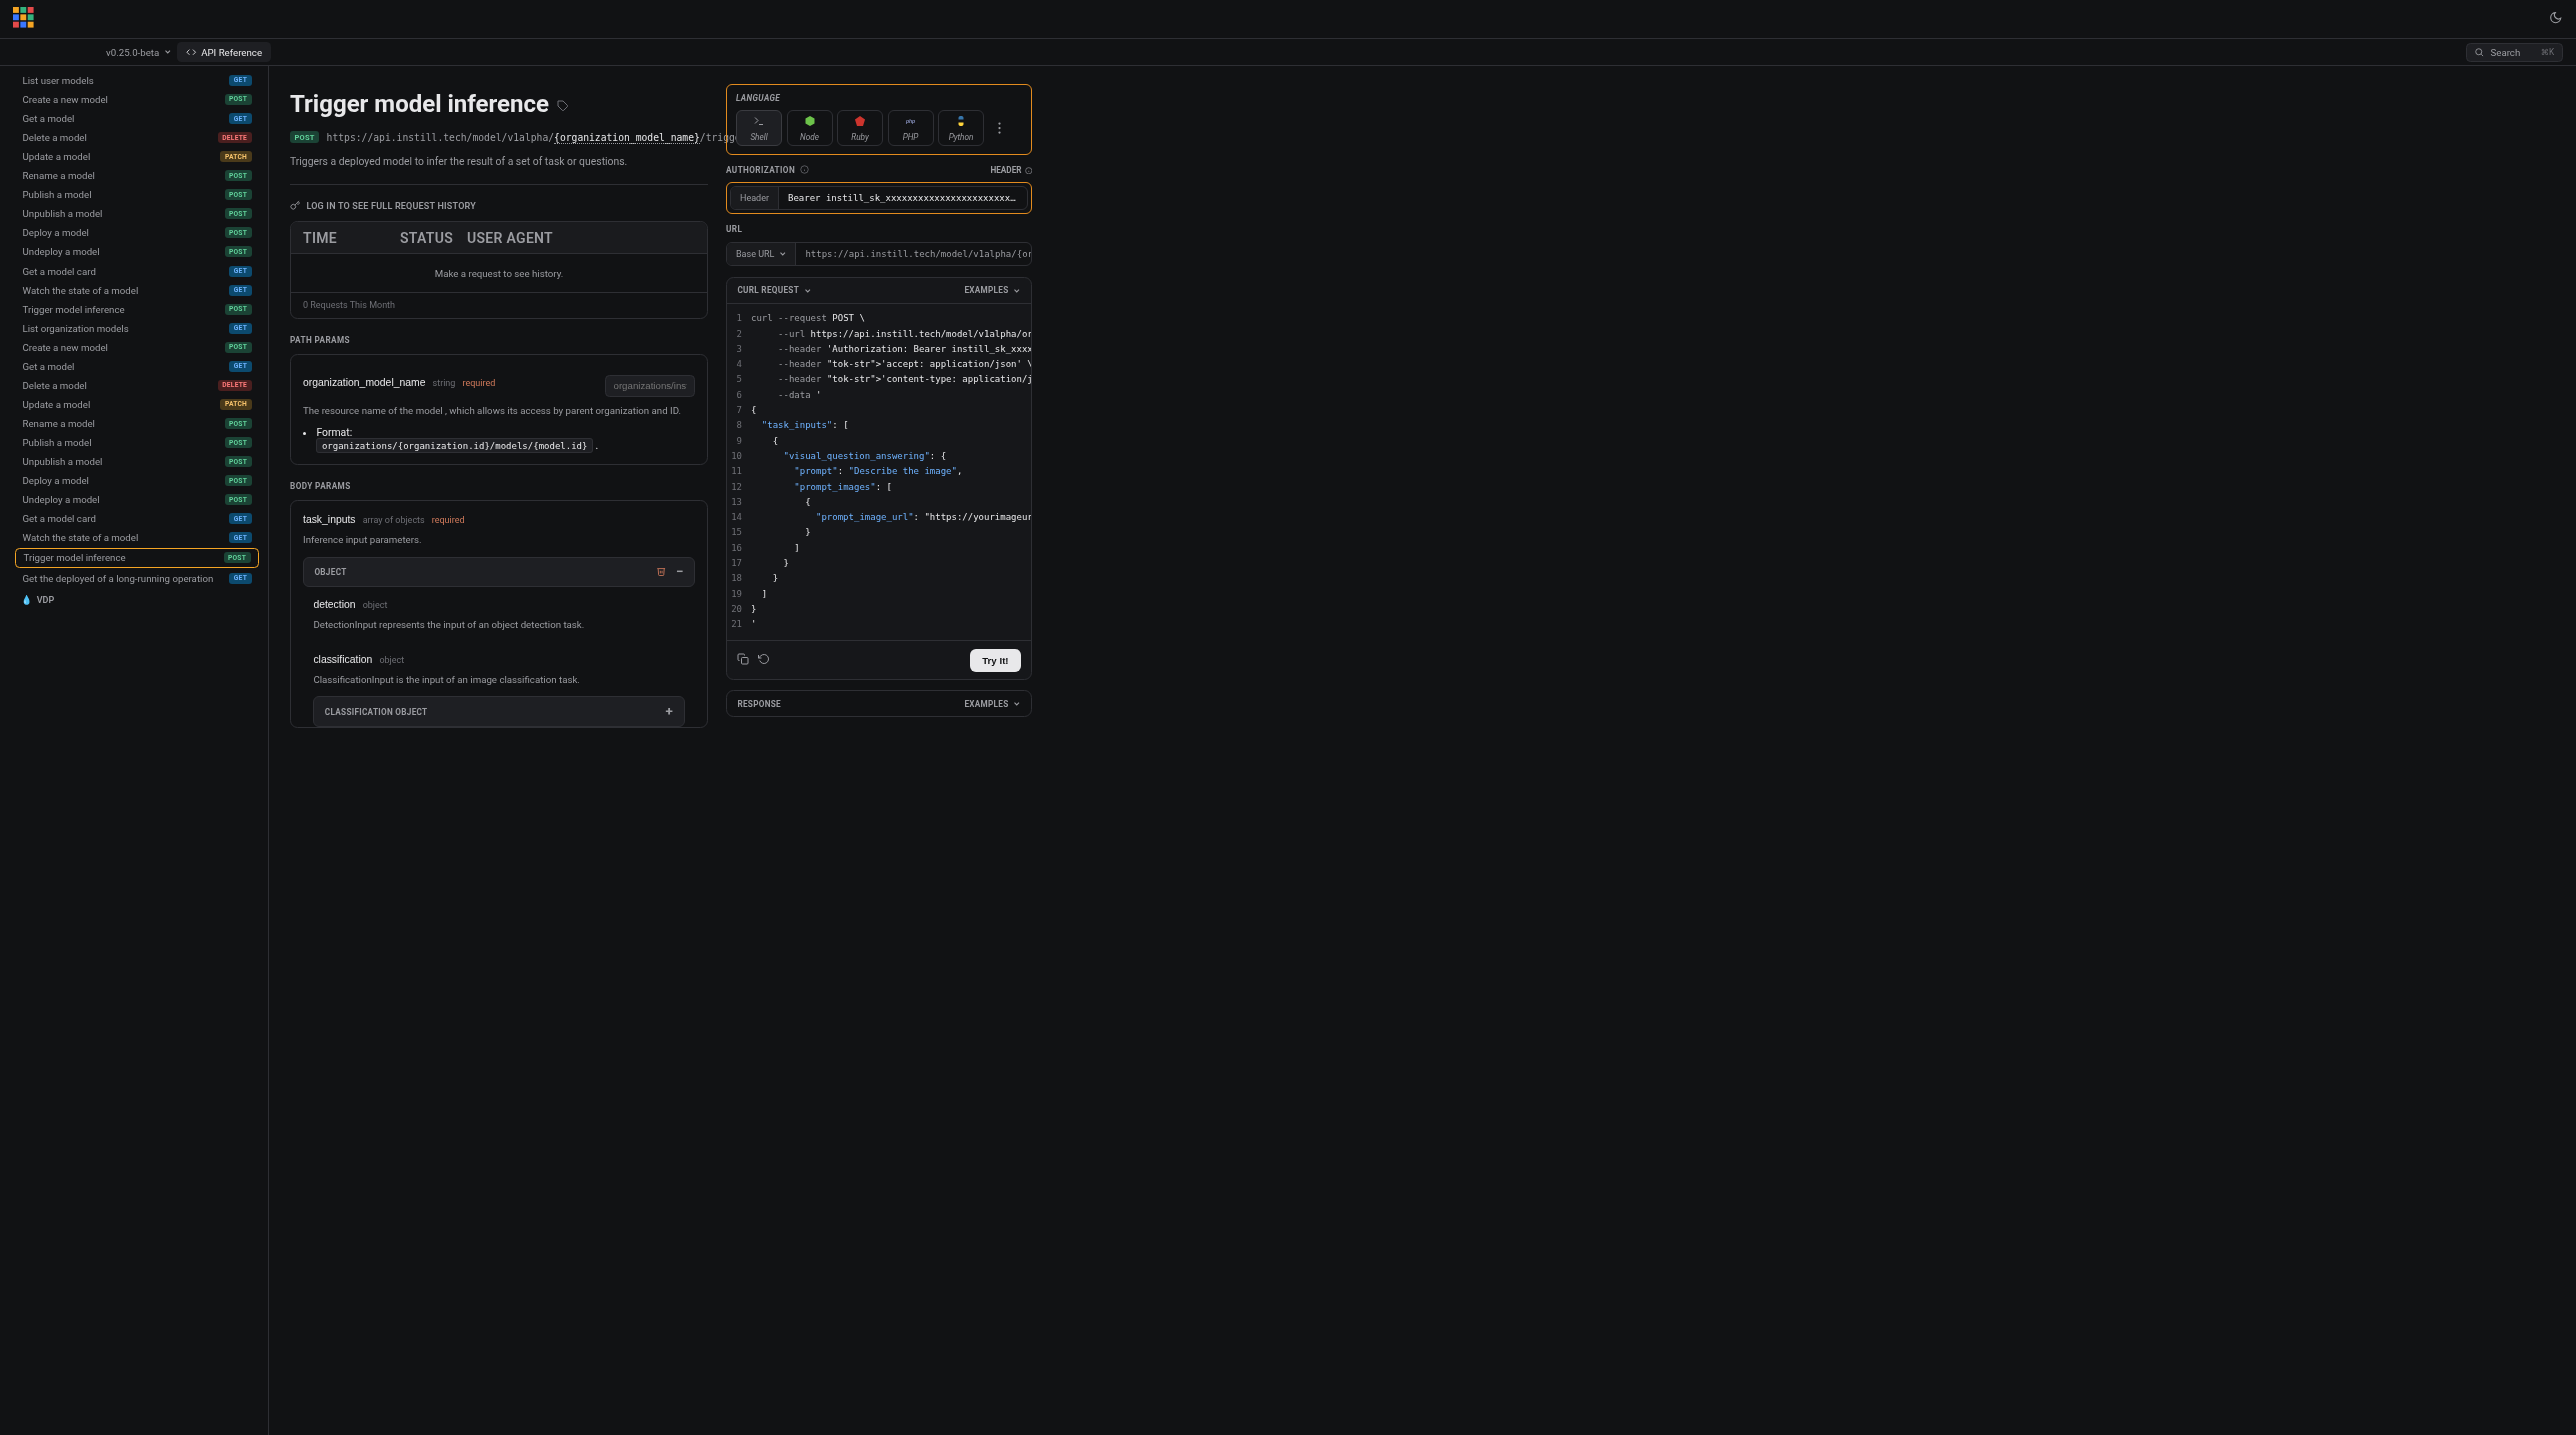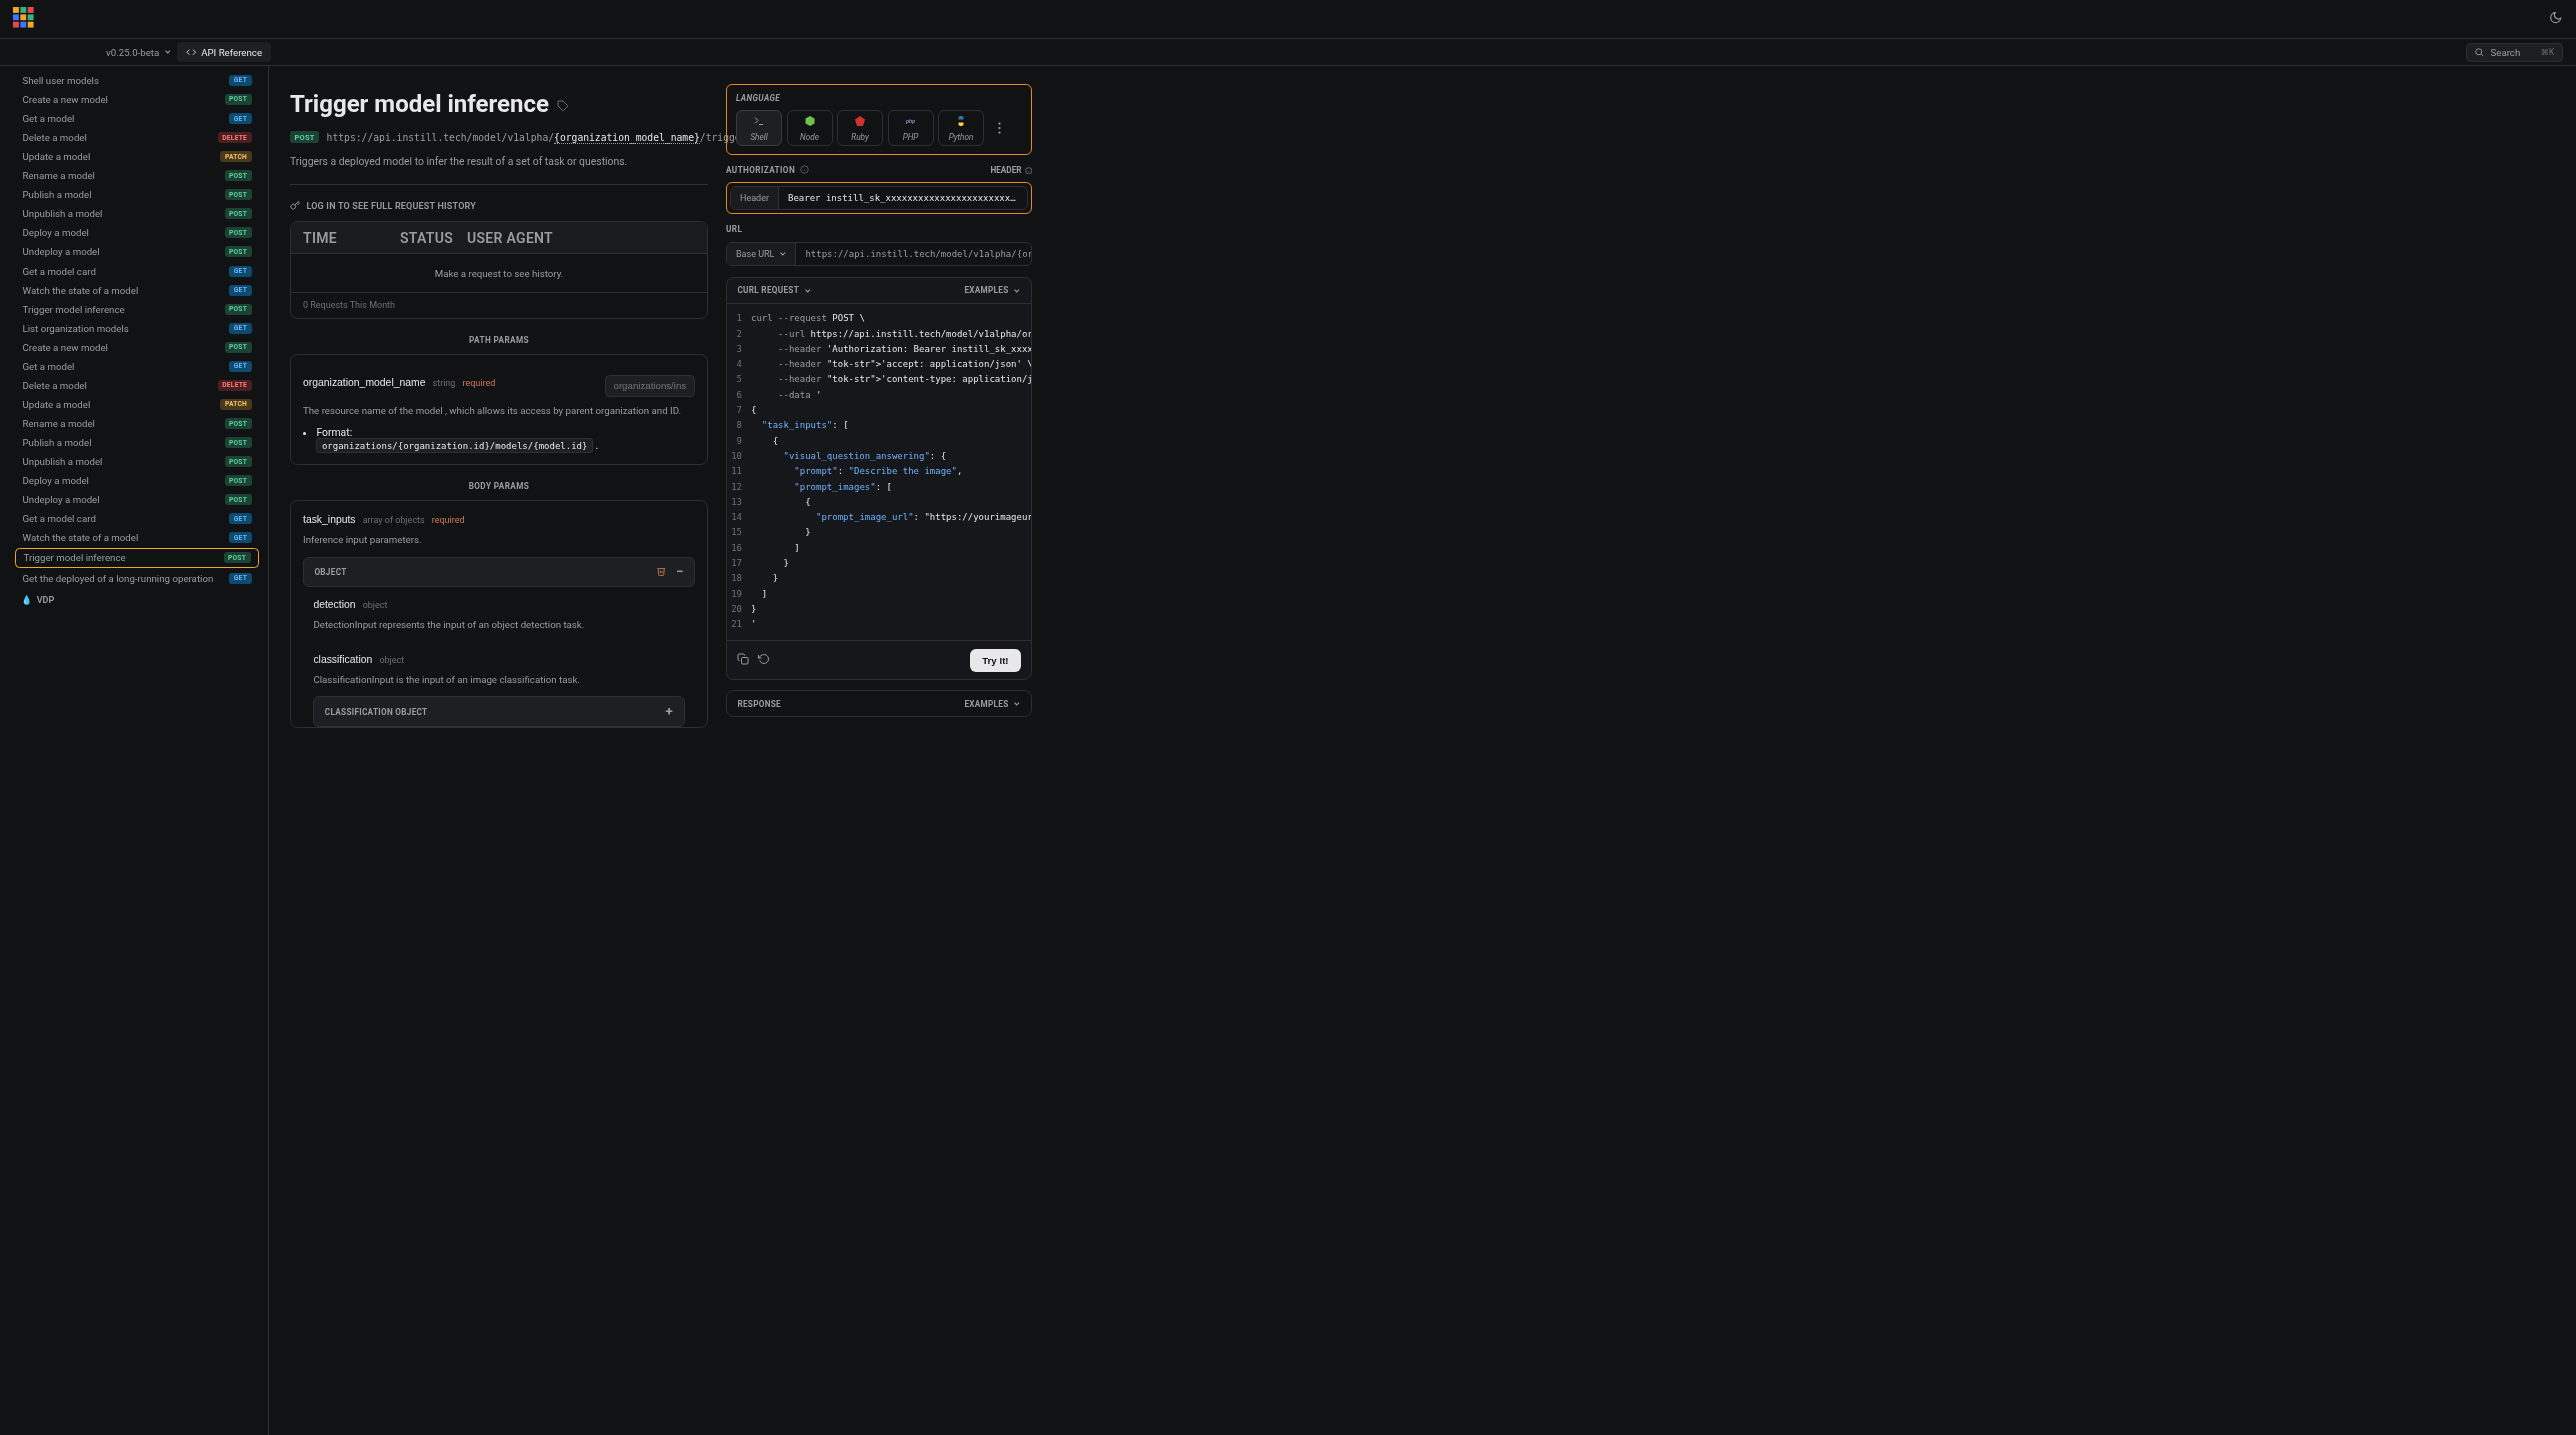--- a/index.html
+++ b/index.html
@@ -70,21 +70,21 @@
   .login-prompt svg{width:10.4px;height:10.4px;}
 
   .req-table{border:0.7px solid var(--border);border-radius:7.5px;overflow:hidden;}
   .req-head{display:flex;background:#1a1b1e;border-bottom:0.7px solid var(--border);padding:7.5px 12px;font-size:14px;font-weight:600;color:var(--text-dim);letter-spacing:0.3px;}
   .req-head>div:nth-child(1){flex:0 0 97px;}
   .req-head>div:nth-child(2){flex:0 0 67px;}
   .req-head>div:nth-child(3){flex:1;}
   .req-empty{padding:13.4px;text-align:center;color:var(--text-dim);border-bottom:0.7px solid var(--border);font-size:9.7px;}
   .req-foot{padding:7.5px 12px;font-size:9px;color:var(--text-dimmer);}
 
-  .section-label{font-size:8.2px;font-weight:700;letter-spacing:0.4px;color:var(--text-dim);margin:16.4px 0 9px;text-align:center;}
+  .section-label{font-size:8.2px;font-weight:700;letter-spacing:0.4px;color:var(--text-dim);margin:16.4px 0 9px;}
 
   .param-card{border:0.7px solid var(--border);border-radius:7.5px;padding:12px;margin-bottom:12px;}
   .param-name{font-family:Liberation Sans, sans-serif;font-size:10.4px;color:var(--text);}
   .param-type{font-size:9px;color:var(--text-dimmer);margin-left:4.5px;}
   .param-req{font-size:9px;color:#d17a5b;margin-left:4.5px;}
   .param-desc{font-size:9.7px;line-height:1.6;color:var(--text-dim);margin-top:6px;}
   .param-note{margin-top:7.5px;}
   .param-note ul{margin:4.5px 0 0 0;padding-left:13.4px;}
   .param-note code{font-family:ui-monospace,Menlo,monospace;background:#1e1f23;border:0.7px solid var(--border);border-radius:3px;padding:1.5px 4.5px;font-size:9px;}
   .param-input{margin-top:7.5px;}
@@ -185,21 +185,21 @@
       </svg>
     <span>Search</span>
     <span class="kbd">⌘K</span>
   </div>
 </div>
 
 <div class="layout">
 
   <div class="sidebar" id="sidebar">
       <div class="nav-item">
-        <span class="nav-label">Shell user models</span>
+        <span class="nav-label">List user models</span>
         <span class="method-badge m-get">GET</span>
       </div>
       <div class="nav-item">
         <span class="nav-label">Create a new model</span>
         <span class="method-badge m-post">POST</span>
       </div>
       <div class="nav-item">
         <span class="nav-label">Get a model</span>
         <span class="method-badge m-get">GET</span>
       </div>

